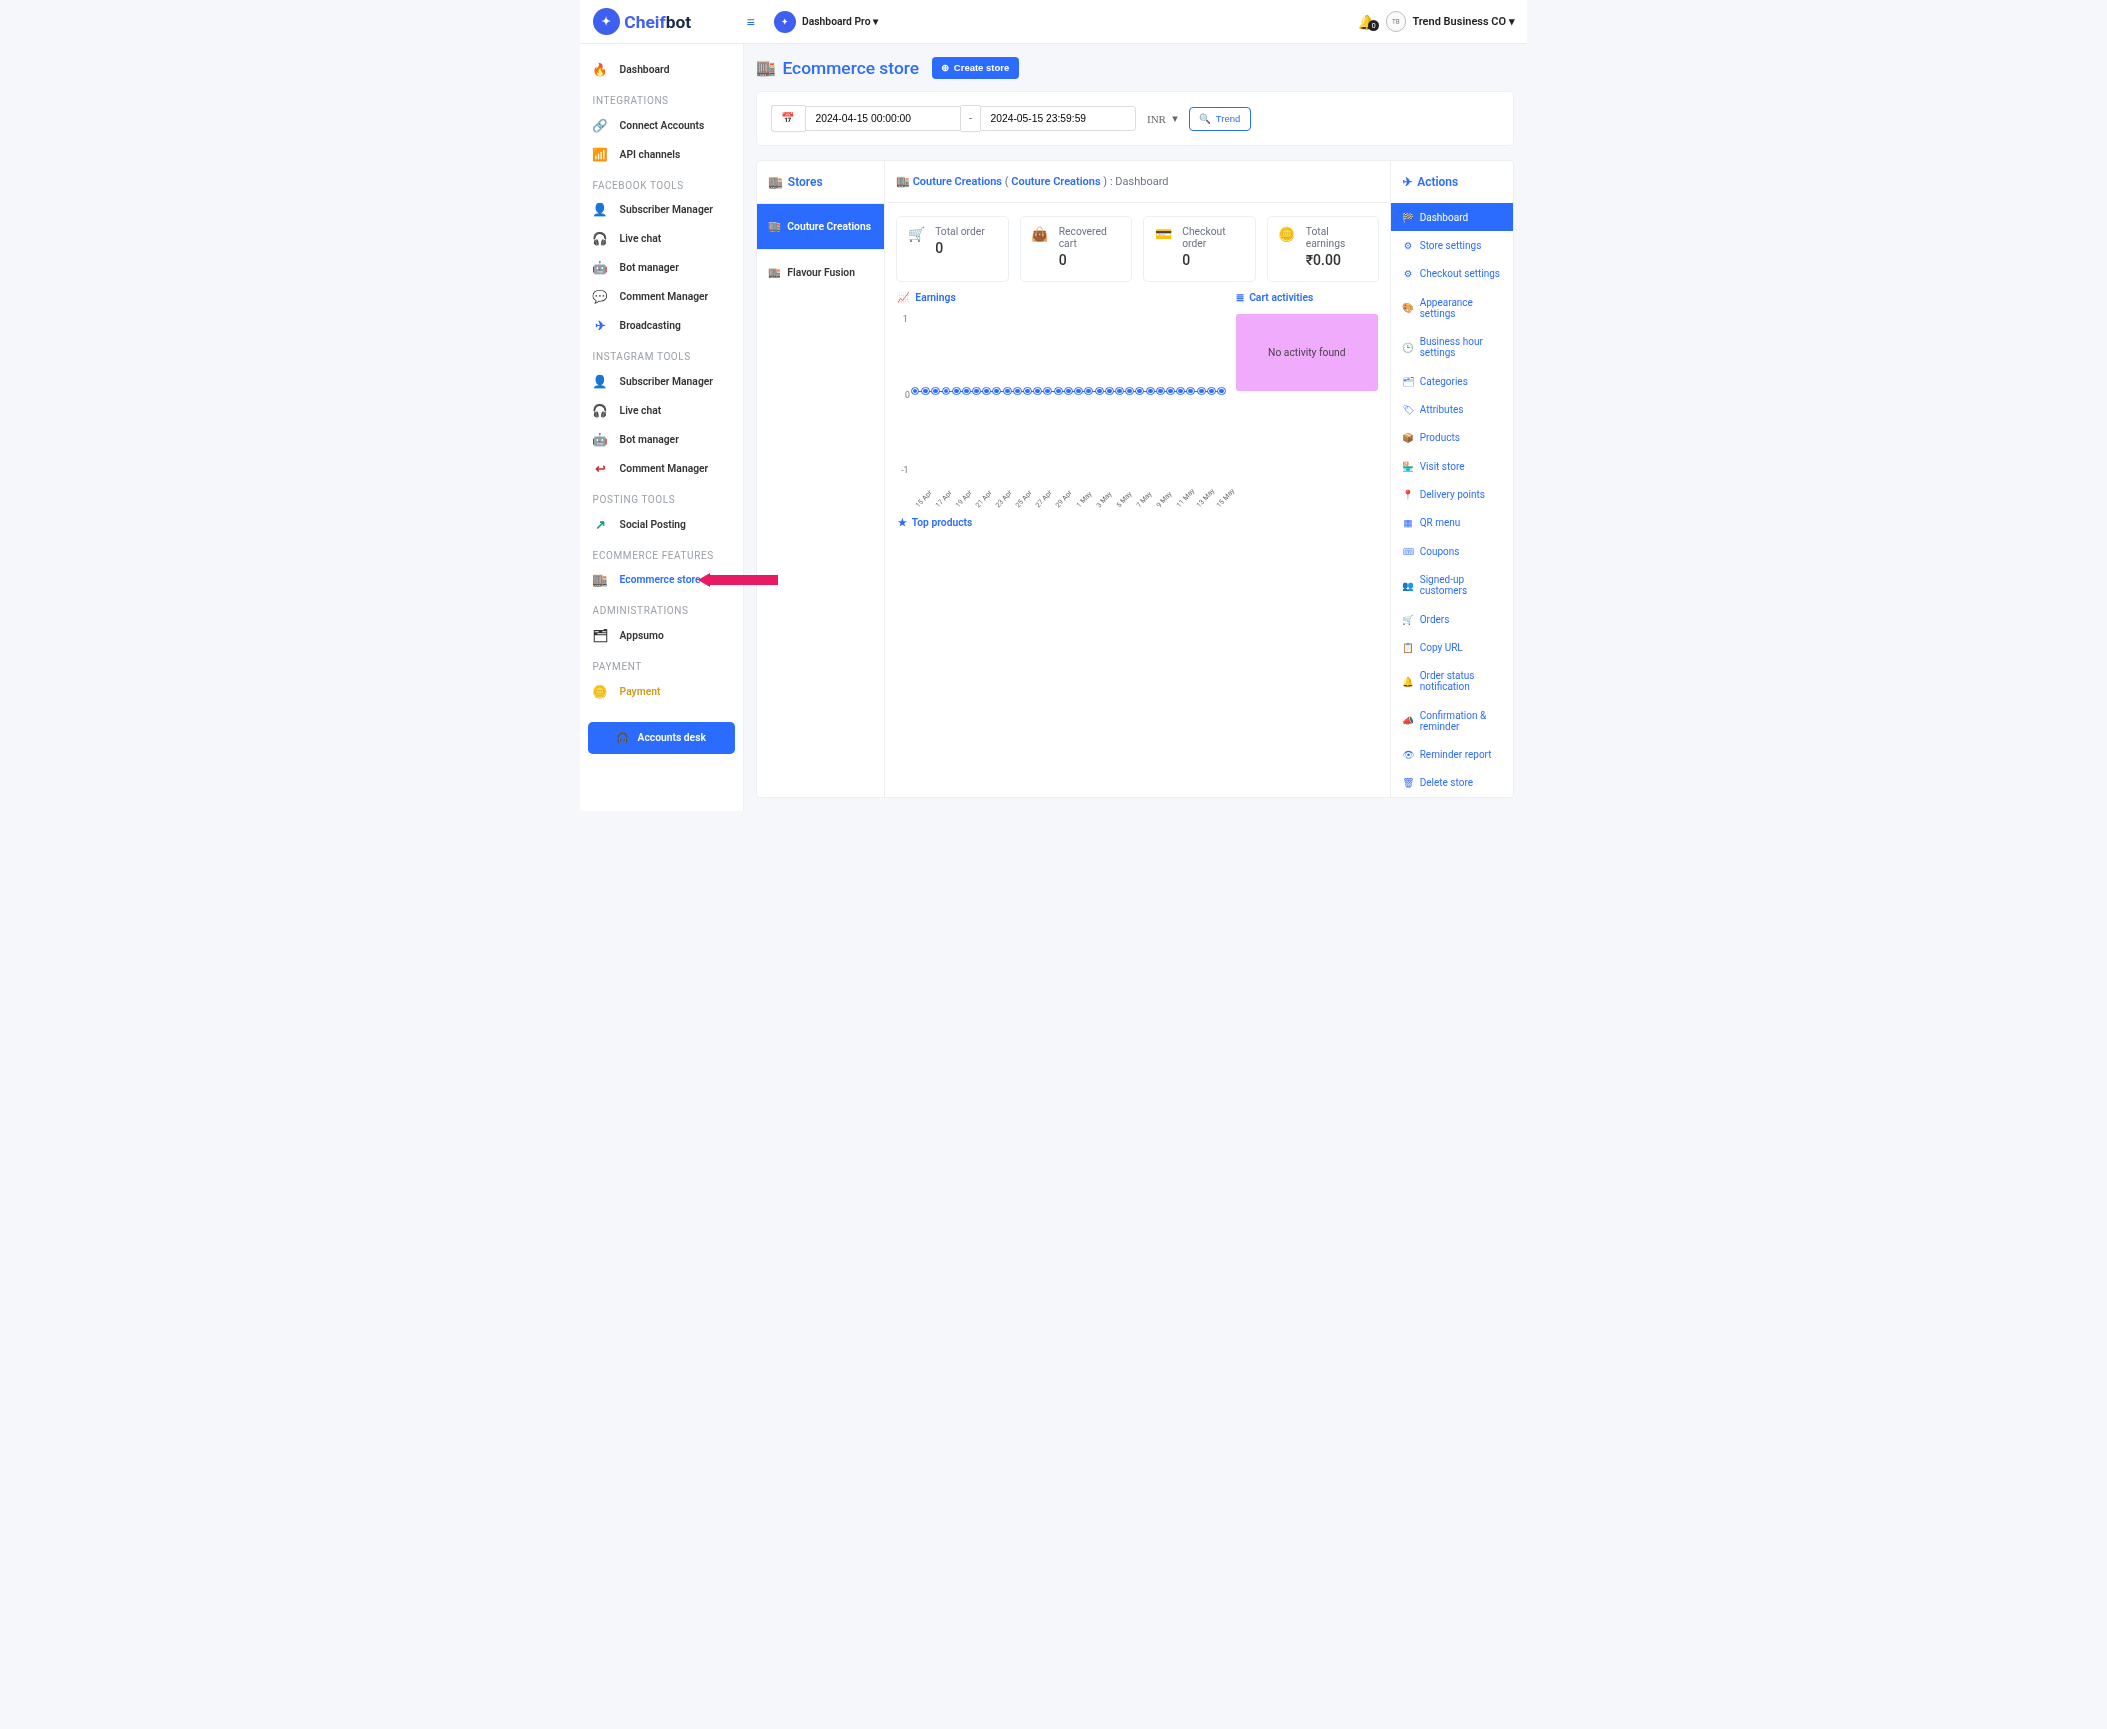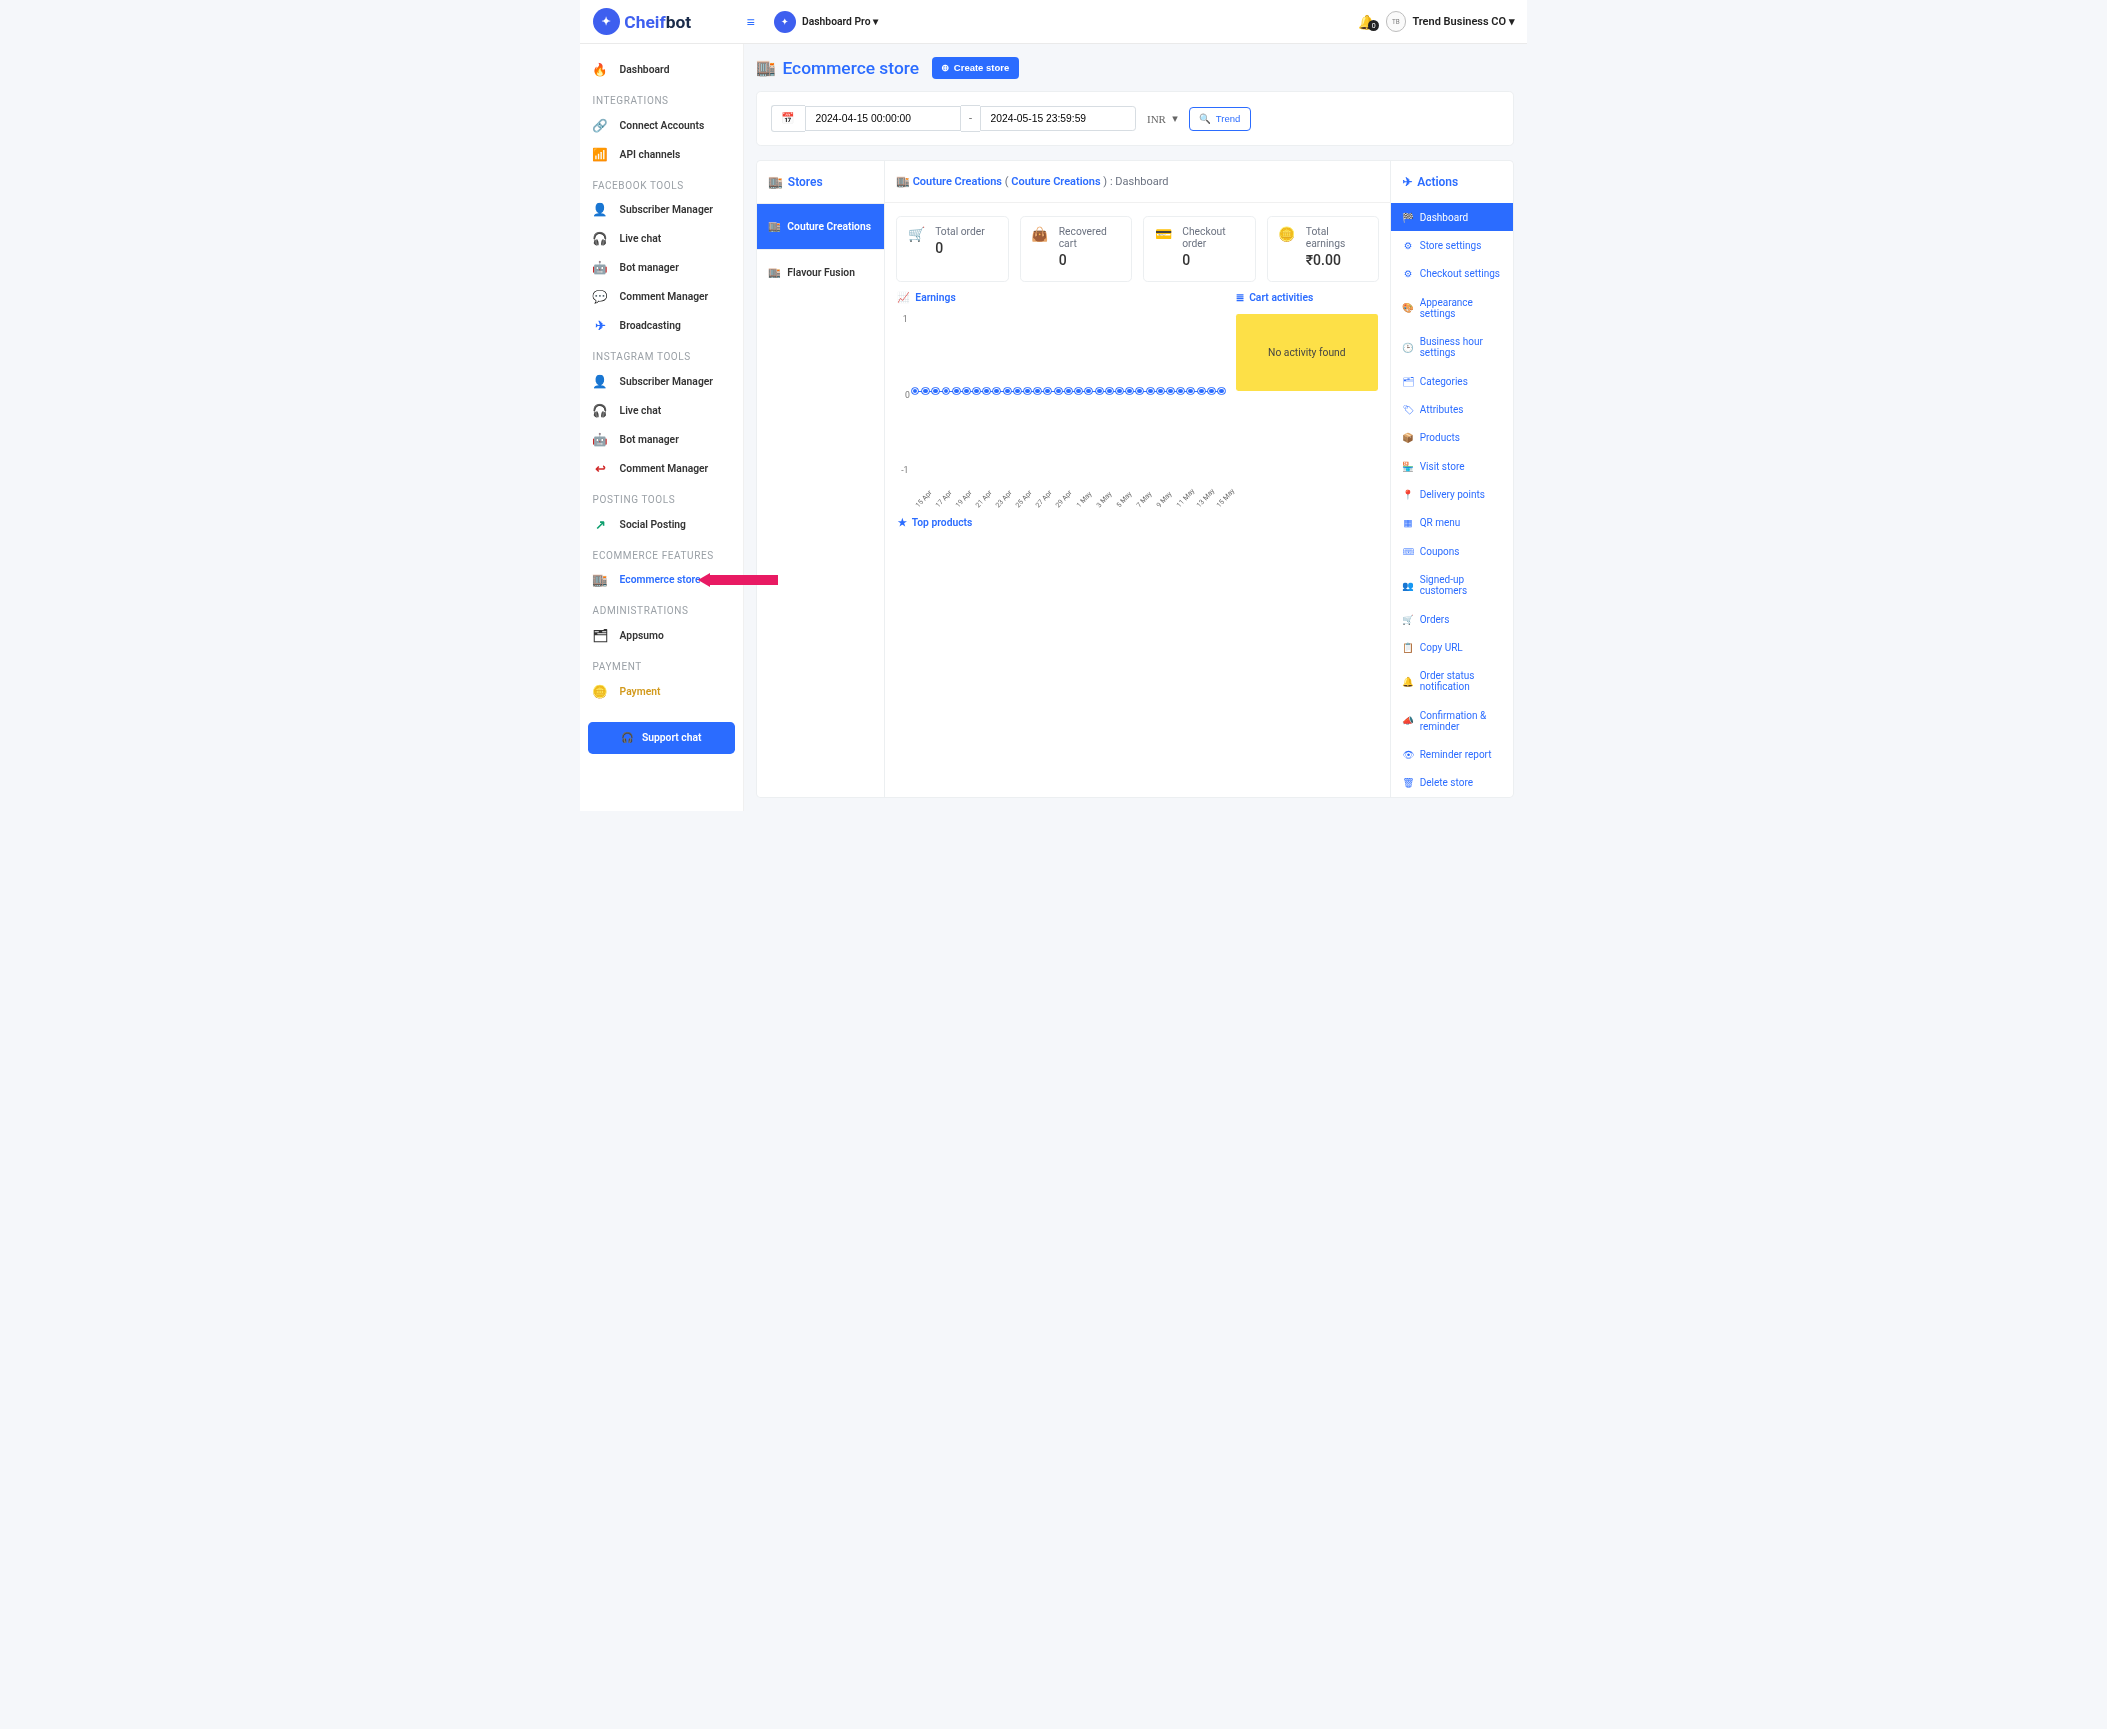--- a/index.html
+++ b/index.html
@@ -161,21 +161,21 @@
 
   .chart-row {
     display:flex; gap:14px; padding:3.2px 12.6px 12.6px;
   }
   .chart-col { flex:1; }
   .act-col   { width:142px; }
   .sec-head  { color:#2b6cff; font-weight:600; font-size:10.3px;
                display:flex; align-items:center; gap:4.7px; margin-bottom:9.5px; }
 
   .no-activity {
-    background:#fde047; color:#444; font-size:10.3px; text-align:center;
+    background:#f0abfc; color:#444; font-size:10.3px; text-align:center;
     padding:32px 6.3px; border-radius:2.4px;
   }
 
   
   .chart {
     position:relative; width:316px; height:181px; margin-left:8px;
   }
   .chart-y {
     position:absolute; left:-3.2px; font-size:8.7px; color:#777;
   }
@@ -313,21 +313,21 @@
           <span>Appsumo</span>
         </div>
         <div class="side-section-title">PAYMENT</div>
         <div class="side-item" style="color: rgb(210, 154, 29);">
           <span class="ico gold">🪙</span>
           <span>Payment</span>
         </div>
       </div>
     <div class="support-btn">
       <span>🎧</span>
-      <span>Support chat</span>
+      <span>Accounts desk</span>
     </div>
   </div>
 
   <div class="main">
 
     <div class="page-header">
       <div class="page-title">
         <span class="shop-ico">🏬</span>
         <span>Ecommerce store</span>
       </div>

